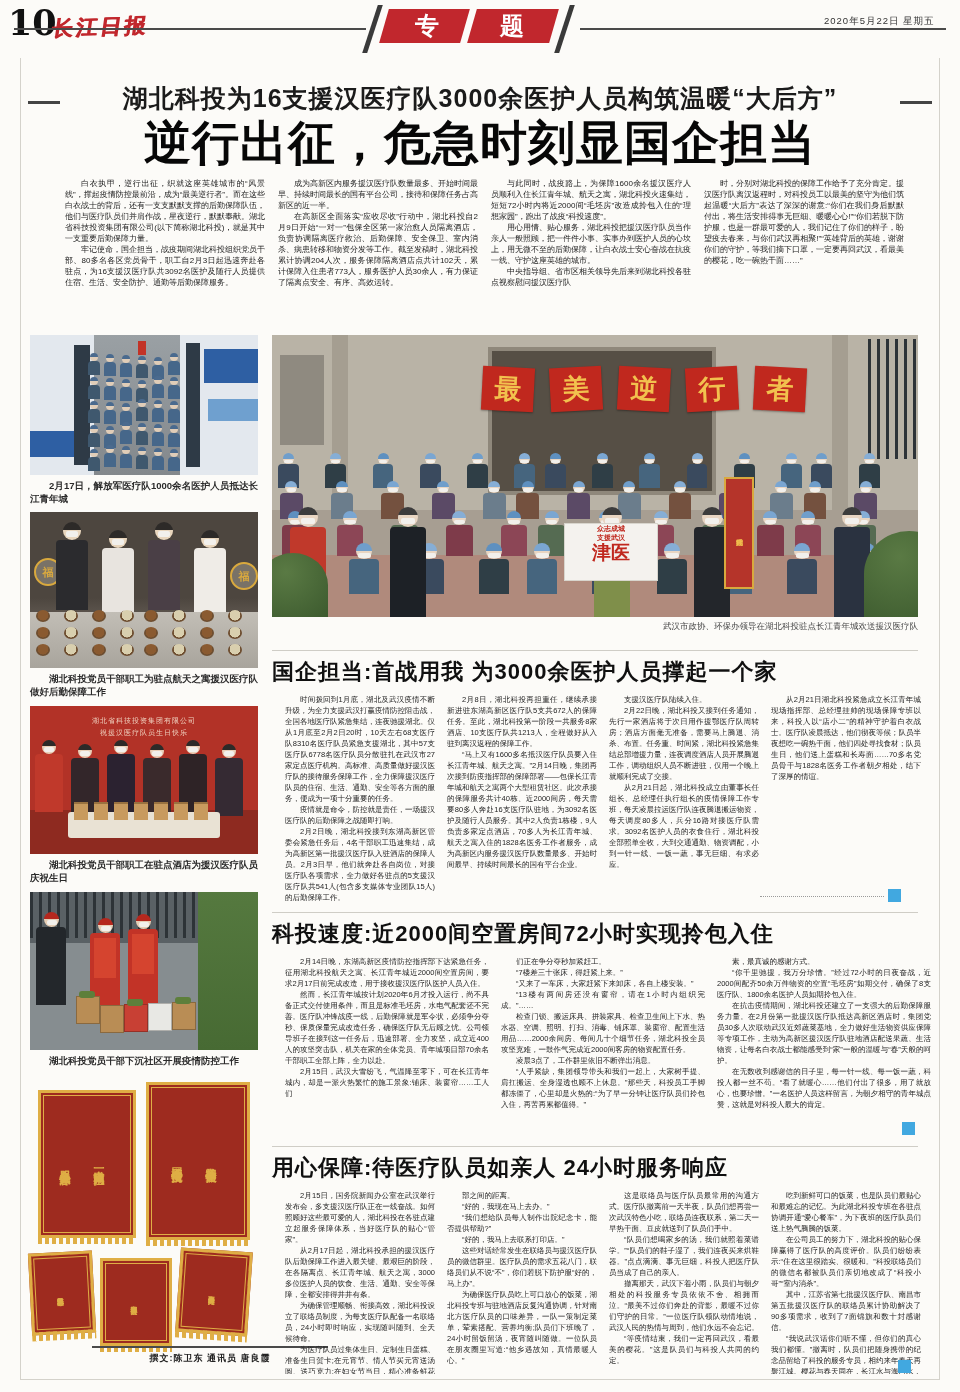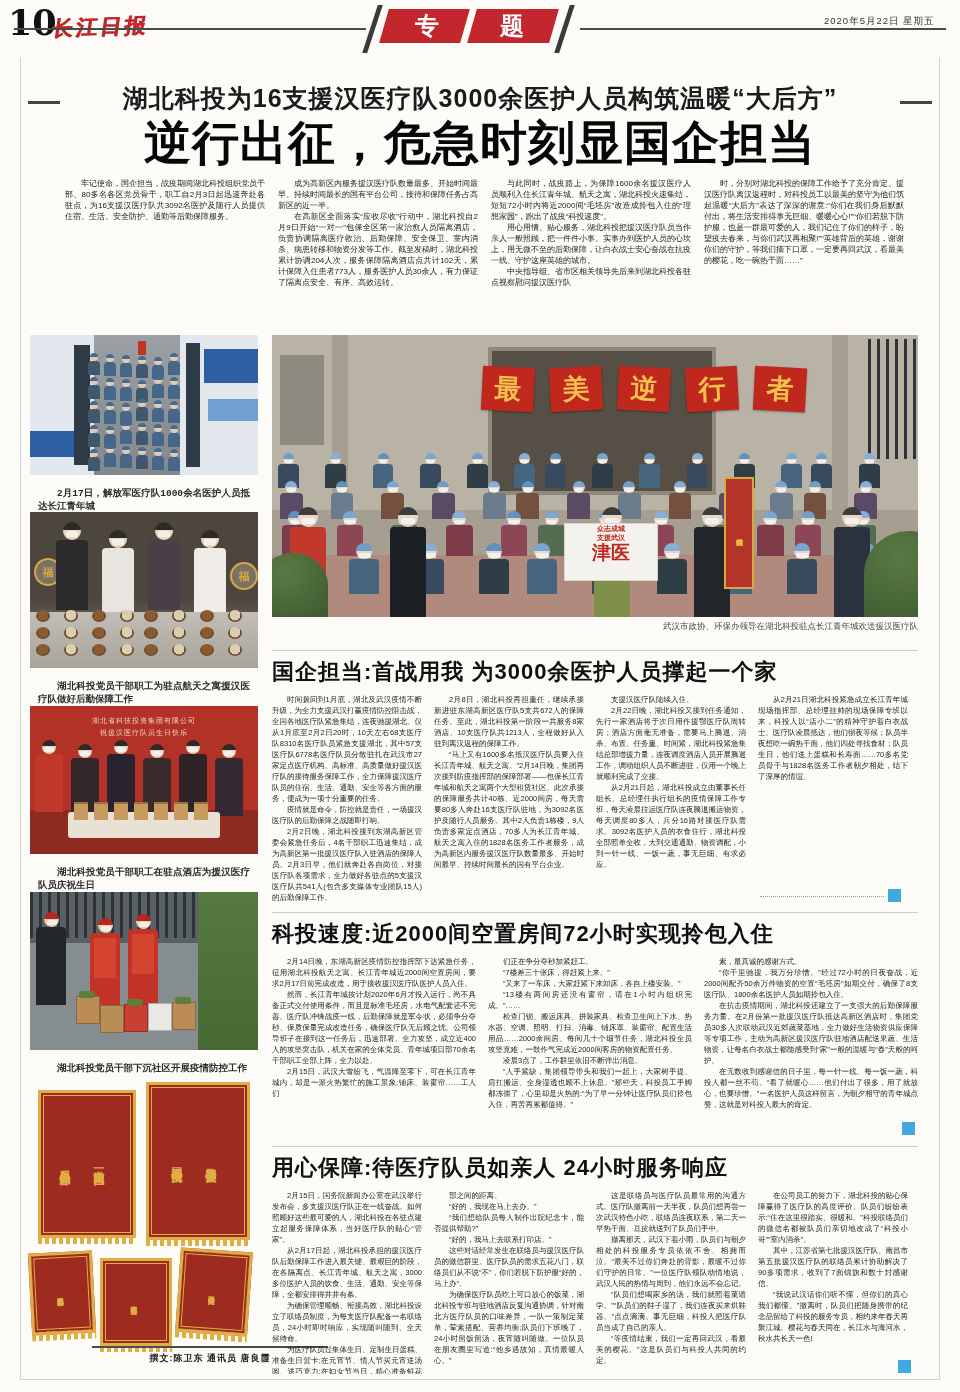--- a/index.html
+++ b/index.html
@@ -17,25 +17,25 @@
   .banner span{color:#fff;font-weight:bold;font-size:24px;transform:skewX(16deg);}
   .banner .bslash{position:absolute;left:81px;top:-4px;width:7px;height:46px;background:#fcfbf8;}
   .dateline{font-size:9.5px;color:#333;letter-spacing:1px;}
   
   .kicker{font-size:25px;font-weight:bold;text-align:center;letter-spacing:1px;color:#1b1b1b;}
   .mainhead{font-size:47px;font-weight:900;text-align:center;letter-spacing:1px;color:#070707;}
   .kdash{background:#444;height:3px;}
   
   .col{overflow:hidden;text-align:justify;}
   .intro-col{font-size:8px;line-height:11px;color:#222;}
-  .body-col{font-size:7.5px;line-height:11px;color:#242424;}
+  .body-col{font-size:7.5px;line-height:11px;color:#242424;margin-left:13px;}
   .col p{margin:0;text-indent:2em;}
   
   .caption{font-size:9.5px;line-height:13px;font-weight:bold;color:#2a2a2a;text-align:justify;}
-  .caption p{margin:8px;text-indent:2em;font-family:Liberation Mono, monospace;}
+  .caption p{margin:0;text-indent:2em;}
   .photocap{font-size:8.5px;color:#444;text-align:right;}
   
   .srule{background:#cfcdc6;height:1px;}
   .stitle{font-size:22px;font-weight:bold;color:#101010;letter-spacing:1px;}
   .bluesq{background:var(--marker,#41a8e0);width:13px;height:13px;}
   .leader{border-top:1px dotted #9a9a9a;height:0;}
   
   .photo{overflow:hidden;}
   
   .p-bus{background:linear-gradient(#9aa0a4,#83888c);}
@@ -100,20 +100,21 @@
   </div>
   <div class="abs slash" style="left:562px;top:5px;"></div>
   <div class="abs dateline" style="left:824px;top:15px;">2020年5月22日 星期五</div>
 
   <div class="abs kdash" style="left:28px;top:101px;width:32px;"></div>
   <div class="abs kdash" style="left:900px;top:101px;width:32px;"></div>
   <div class="abs kicker" style="left:65px;top:82px;width:830px;">湖北科投为16支援汉医疗队3000余医护人员构筑温暖“大后方”</div>
   <div class="abs mainhead" style="left:65px;top:112px;width:830px;">逆行出征，危急时刻显国企担当</div>
 
   <div class="abs col intro-col" style="left:65px;top:178px;width:200px;height:143px;">
+      <p>白衣执甲，逆行出征，织就这座英雄城市的“风景线”，撑起疫情防控最前沿，成为“最美逆行者”。而在这些白衣战士的背后，还有一支支默默支撑的后勤保障队伍，他们与医疗队员们并肩作战，星夜逆行，默默奉献。湖北省科技投资集团有限公司(以下简称湖北科投)，就是其中一支重要后勤保障力量。</p>
       <p>牢记使命，国企担当，战疫期间湖北科投组织党员干部、80多名各区党员骨干，职工自2月3日起迅速奔赴各驻点，为16支援汉医疗队共3092名医护及随行人员提供住宿、生活、安全防护、通勤等后勤保障服务。</p>
     </div>
   <div class="abs col intro-col" style="left:278px;top:178px;width:200px;height:143px;">
       <p>成为高新区内服务援汉医疗队数量最多、开始时间最早、持续时间最长的国有平台公司，接待和保障任务占高新区的近一半。</p>
       <p>在高新区全面落实“应收尽收”行动中，湖北科投自2月9日开始“一对一”包保全区第一家治愈人员隔离酒店，负责协调隔离医疗救治、后勤保障、安全保卫、室内消杀、病患转移和物资分发等工作。截至发稿时，湖北科投累计协调204人次，服务保障隔离酒店点共计102天，累计保障入住患者773人，服务医护人员30余人，有力保证了隔离点安全、有序、高效运转。</p>
     </div>
   <div class="abs col intro-col" style="left:491px;top:178px;width:200px;height:143px;">
       <p>与此同时，战疫路上，为保障1600余名援汉医疗人员顺利入住长江青年城、航天之寓，湖北科投火速集结，短短72小时内将近2000间“毛坯房”改造成拎包入住的“理想家园”，跑出了战疫“科投速度”。</p>
       <p>用心用情、贴心服务，湖北科投把援汉医疗队员当作亲人一般照顾，把一件件小事、实事办到医护人员的心坎上，用无微不至的后勤保障，让白衣战士安心奋战在抗疫一线、守护这座英雄的城市。</p>
       <p>中央指导组、省市区相关领导先后来到湖北科投各驻点视察慰问援汉医疗队</p>
@@ -820,24 +821,25 @@
   <div class="abs col body-col" style="left:434px;top:1190px;width:150px;height:184px;">
       <p>部之间的距离。</p>
       <p>“好的，我现在马上去办。”</p>
       <p>“我们想给队员每人制作出院纪念卡，能否提供帮助?”</p>
       <p>“好的，我马上去联系打印店。”</p>
       <p>这些对话经常发生在联络员与援汉医疗队员的微信群里。医疗队员的需求五花八门，联络员们从不说“不”，你们若脱下防护服“好的，马上办”。</p>
       <p>为确保医疗队员吃上可口放心的饭菜，湖北科投专班与驻地酒店反复沟通协调，针对南北方医疗队员的口味差异，一队一策制定菜单，荤素搭配、营养均衡;队员们下班晚了，24小时留饭留汤，夜宵随叫随做。一位队员在朋友圈里写道:“他乡遇故知，真情最暖人心。”</p>
     </div>
   <div class="abs col body-col" style="left:596px;top:1190px;width:150px;height:184px;">
       <p>这是联络员与医疗队员最常用的沟通方式。医疗队撤离前一天半夜，队员们想再尝一次武汉特色小吃，联络员连夜联系，第二天一早热干面、豆皮就送到了队员们手中。</p>
+      <p>“队员们想喝家乡的汤，我们就照着菜谱学。”“队员们的鞋子湿了，我们连夜买来烘鞋器。”点点滴滴、事无巨细，科投人把医疗队员当成了自己的亲人。</p>
       <p>撤离那天，武汉下着小雨，队员们与朝夕相处的科投服务专员依依不舍、相拥而泣。“最美不过你们奔赴的背影，最暖不过你们守护的日常。”一位医疗队领队动情地说，武汉人民的热情与周到，他们永远不会忘记。</p>
-      <p>“队员们想喝家乡的汤，我们就照着菜谱学。”“队员们的鞋子湿了，我们连夜买来烘鞋器。”点点滴滴、事无巨细，科投人把医疗队员当成了自己的亲人。</p>
       <p>“等疫情结束，我们一定再回武汉，看最美的樱花。”这是队员们与科投人共同的约定。</p>
     </div>
   <div class="abs col body-col" style="left:758px;top:1190px;width:150px;height:184px;">
+      <p>吃到新鲜可口的饭菜，也是队员们最贴心和最难忘的记忆。为此湖北科投专班在各驻点协调开通“爱心餐车”，为下夜班的医疗队员们送上热气腾腾的饭菜。</p>
       <p>在公司员工的努力下，湖北科投的贴心保障赢得了医疗队的高度评价。队员们纷纷表示:“住在这里很踏实、很暖和。”科投联络员们的微信名都被队员们亲切地改成了“科投小哥”“室内消杀”。</p>
       <p>其中，江苏省第七批援汉医疗队、南昌市第五批援汉医疗队的联络员累计协助解决了90多项需求，收到了7面锦旗和数十封感谢信。</p>
       <p>“我说武汉话你们听不懂，但你们的真心我们都懂。”撤离时，队员们把随身携带的纪念品留给了科投的服务专员，相约来年春天再聚江城。樱花与春天同在，长江水与海河水，秋水共长天一色!</p>
     </div>
   <div class="abs bluesq" style="left:898px;top:1360px;"></div>
 
 </div>
 
 </body></html>

